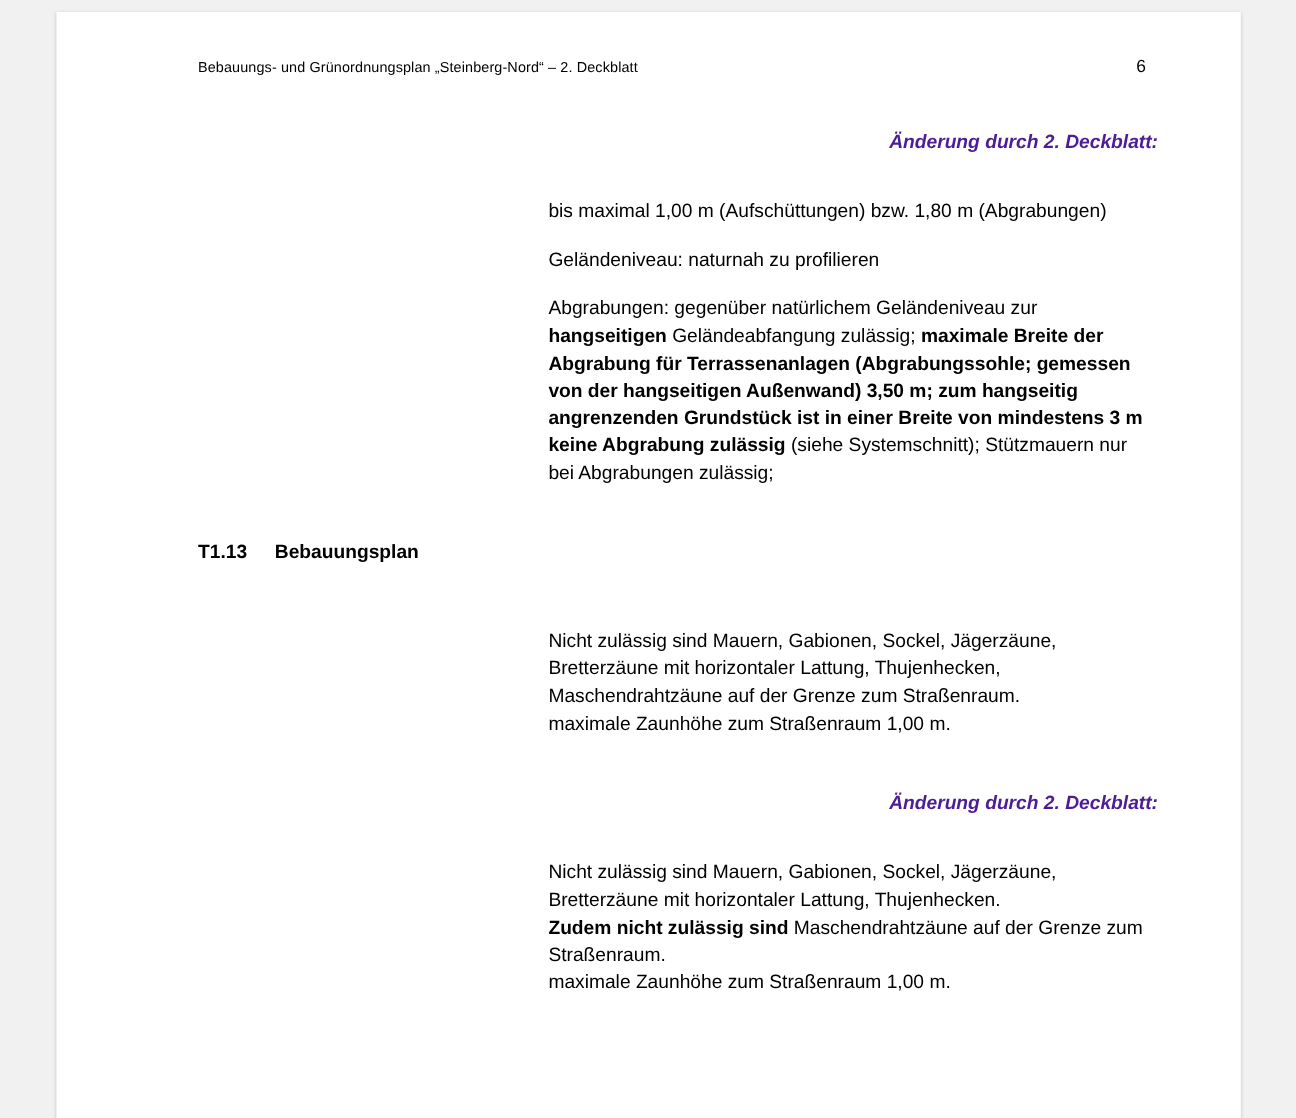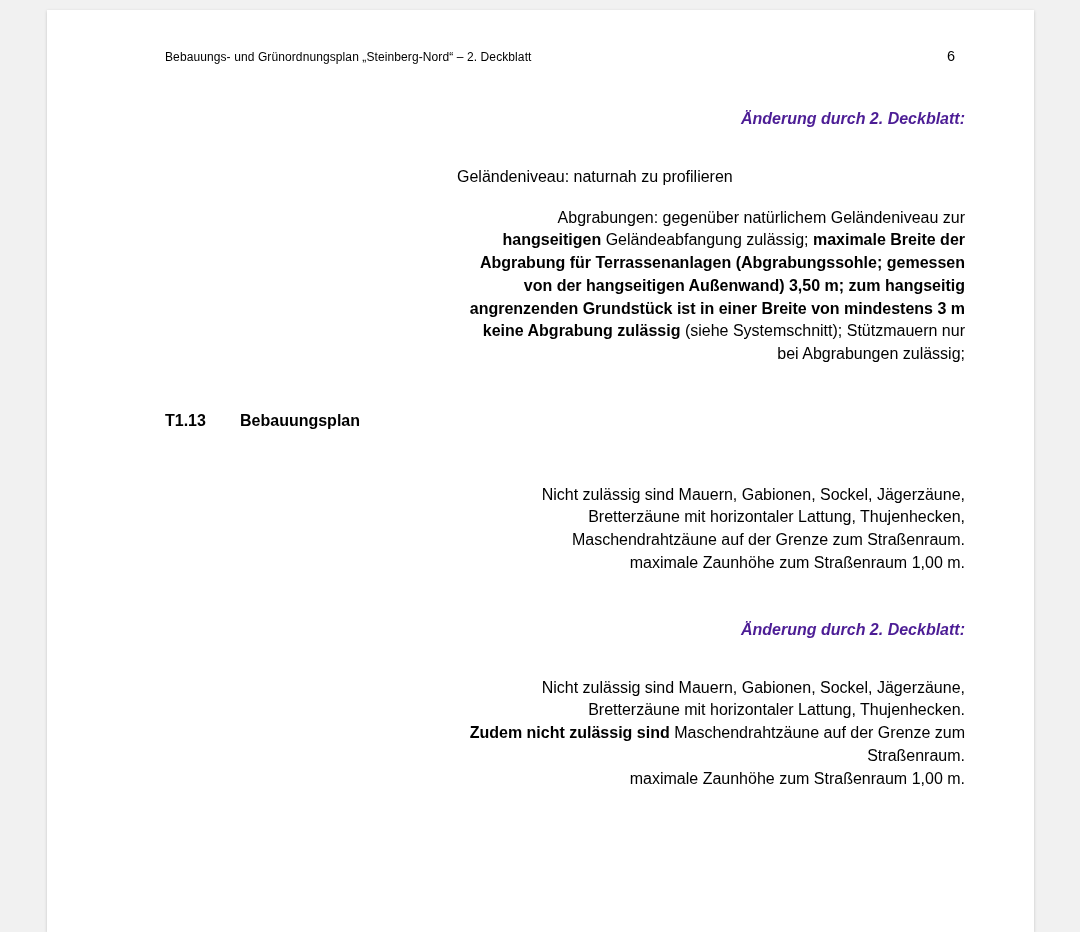--- a/index.html
+++ b/index.html
@@ -77,36 +77,35 @@
     font-size: 16px;
     color: #000;
     margin-left: 57px;
   }
 
   .section-heading {
     font-weight: bold;
     font-size: 16px;
     color: #000;
     display: flex;
-    gap: 27px;
+    gap: 16px;
   }
   .section-heading .num { width: 48px; }
 
   .indent-block {
     margin-left: 292px;
     font-size: 16px;
     line-height: 1.42;
     color: #000;
   }
   .indent-block p {
     margin: 0 0 18px 0;
   }
   .indent-block p.tight {
     margin-bottom: 0;
-    text-align: right;
   }
   b { font-weight: bold; }
 
   .sp-1 { height: 38px; }
   .sp-2 { height: 24px; }
   .sp-3 { height: 30px; }
   .sp-4 { height: 46px; }
 </style>
 </head>
 <body>
@@ -120,20 +119,21 @@
         <span class="pageno">6</span>
       </div>
 
       <div class="content">
 
         <div class="change-heading">Änderung durch 2. Deckblatt:</div>
 
         <div class="sp-1"></div>
 
         <div class="indent-block">
+          <p>bis maximal 1,00 m (Aufschüttungen) bzw. 1,80 m (Abgrabungen)</p>
           <p>Geländeniveau: naturnah zu profilieren</p>
           <p class="tight"><span>Abgrabungen: gegenüber natürlichem Geländeniveau zur </span><b>hangseitigen</b><span> Geländeabfangung zulässig; </span><b>maximale Breite der Abgrabung für Terrassenanlagen (Abgrabungssohle; gemessen von der hangseitigen Außenwand) 3,50 m; zum hangseitig angrenzenden Grundstück ist in einer Breite von mindestens 3 m keine Abgrabung zulässig</b><span> (siehe Systemschnitt); Stützmauern nur bei Abgrabungen zulässig;</span></p>
         </div>
 
         <div class="sp-4"></div>
 
         <div class="section-heading">
           <span class="num">T1.13</span>
           <span>Bebauungsplan</span>
         </div>

